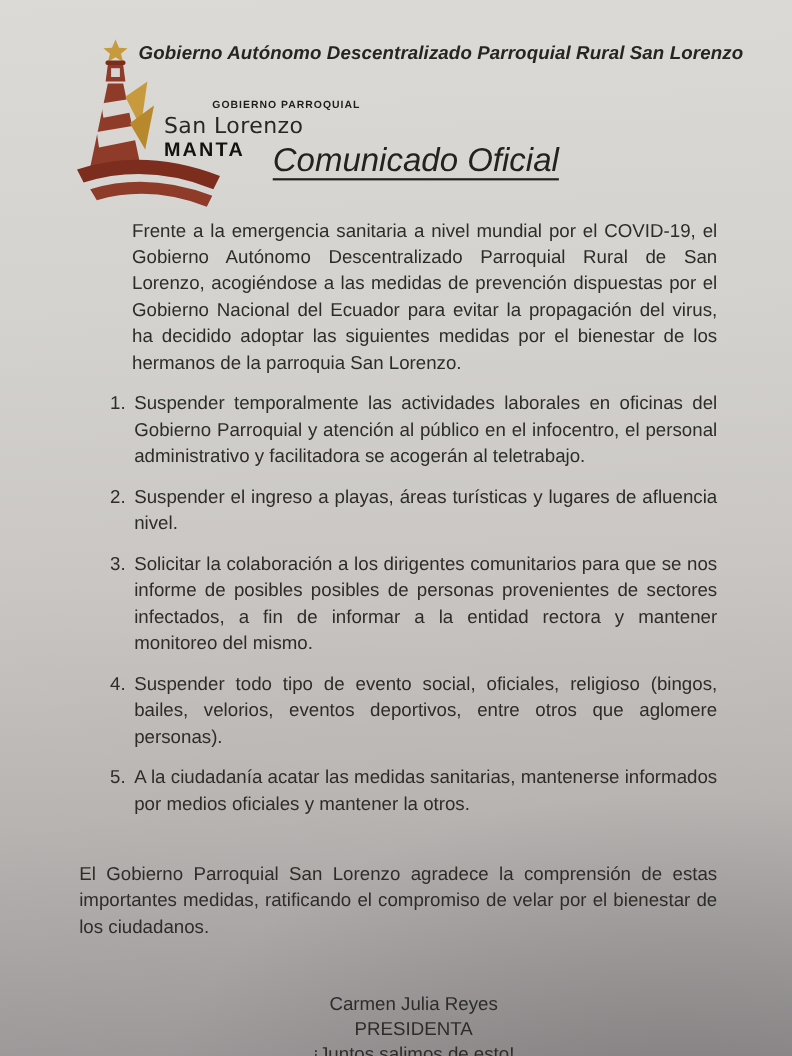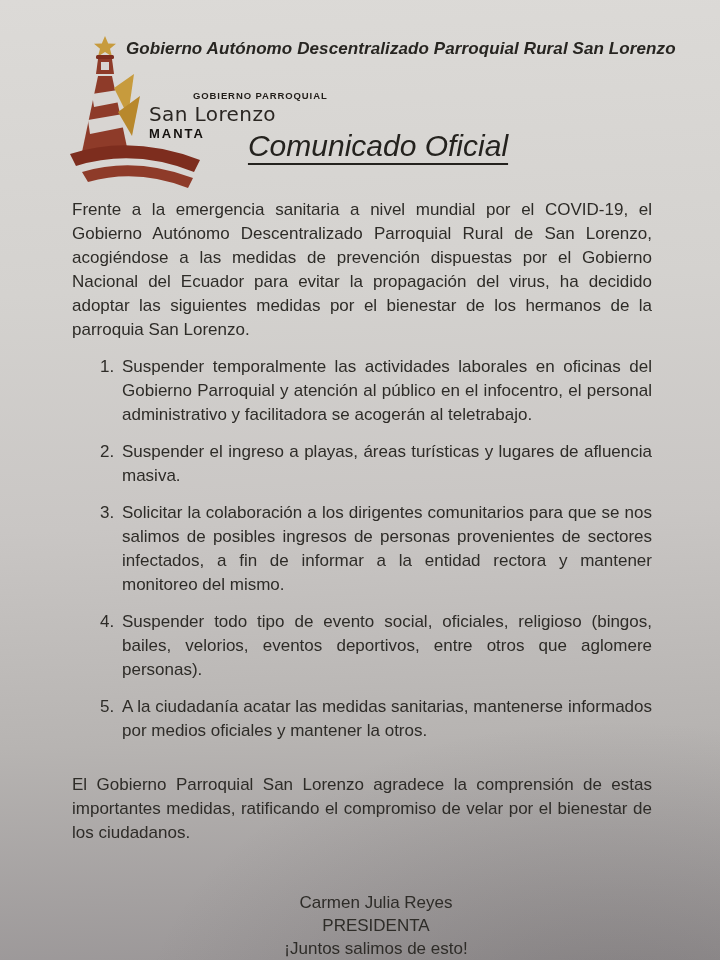--- a/index.html
+++ b/index.html
@@ -21,44 +21,44 @@
     position: absolute; top: 39px; left: 126px;
     font-size: 17px; font-weight: bold; font-style: italic;
     letter-spacing: 0.1px; white-space: nowrap; color: #272521;
   }
 
   .logo-mark { position: absolute; left: 62px; top: 22px; }
 
   .logo-text { position: absolute; left: 149px; top: 91px; color: #211d19; line-height: 1; }
   .logo-line1 { font-size: 9.5px; font-weight: bold; letter-spacing: 0.9px; padding-left: 44px; }
   .logo-line2 { font-family: "DejaVu Sans", sans-serif; font-size: 20px; letter-spacing: 0.4px; margin-top: 3px; color: #2a2622; }
-  .logo-line3 { font-size: 13px; font-weight: bold; letter-spacing: 2px; margin-top: 3px; color: #14110e; }
+  .logo-line3 { font-size: 18px; font-weight: bold; letter-spacing: 2px; margin-top: 3px; color: #14110e; }
 
   .doc-title {
     position: absolute; top: 129px; left: 0; width: 720px;
     padding-left: 36px; text-align: center;
     font-size: 30px; font-style: italic; font-weight: normal;
     color: #24221e;
     text-decoration: underline;
     text-decoration-thickness: 2px;
     text-underline-offset: 7px;
   }
 
   
   .content {
     position: absolute; top: 198px; left: 72px; width: 580px;
     font-size: 17px; line-height: 24px; text-align: justify;
     color: #2e2c28;
   }
-  .intro { text-align: justify; }
+  .intro { text-align: justify; margin-left: 48px; }
   .measures { margin-top: 11px; list-style: none; }
   .measure { display: flex; margin-top: 13px; padding-left: 28px; }
   .measure-num { flex: 0 0 22px; }
   .measure-text { flex: 1; text-align: justify; }
-  .closing { margin-top: 30px; }
+  .closing { margin-top: 40px; }
 
   .signature {
     margin-top: 46px; text-align: center;
     transform: translateX(14px);
     font-size: 17px; line-height: 23px; color: #2e2c28;
   }
 </style>
 </head>
 <body>
 
@@ -99,25 +99,25 @@
 
     <p class="intro">Frente a la emergencia sanitaria a nivel mundial por el COVID-19, el Gobierno Autónomo Descentralizado Parroquial Rural de San Lorenzo, acogiéndose a las medidas de prevención dispuestas por el Gobierno Nacional del Ecuador para evitar la propagación del virus, ha decidido adoptar las siguientes medidas por el bienestar de los hermanos de la parroquia San Lorenzo.</p>
 
     <div class="measures">
       <div class="measure">
         <span class="measure-num">1.</span>
         <span class="measure-text">Suspender temporalmente las actividades laborales en oficinas del Gobierno Parroquial y atención al público en el infocentro, el personal administrativo y facilitadora se acogerán al teletrabajo.</span>
       </div>
       <div class="measure">
         <span class="measure-num">2.</span>
-        <span class="measure-text">Suspender el ingreso a playas, áreas turísticas y lugares de afluencia masiva.</span>
+        <span class="measure-text">Suspender el ingreso a playas, áreas turísticas y lugares de afluencia nivel.</span>
       </div>
       <div class="measure">
         <span class="measure-num">3.</span>
-        <span class="measure-text">Solicitar la colaboración a los dirigentes comunitarios para que se nos salimos de posibles ingresos de personas provenientes de sectores infectados, a fin de informar a la entidad rectora y mantener monitoreo del mismo.</span>
+        <span class="measure-text">Solicitar la colaboración a los dirigentes comunitarios para que se nos informe de posibles posibles de personas provenientes de sectores infectados, a fin de informar a la entidad rectora y mantener monitoreo del mismo.</span>
       </div>
       <div class="measure">
         <span class="measure-num">4.</span>
         <span class="measure-text">Suspender todo tipo de evento social, oficiales, religioso (bingos, bailes, velorios, eventos deportivos, entre otros que aglomere personas).</span>
       </div>
       <div class="measure">
         <span class="measure-num">5.</span>
         <span class="measure-text">A la ciudadanía acatar las medidas sanitarias, mantenerse informados por medios oficiales y mantener la otros.</span>
       </div>
     </div>

